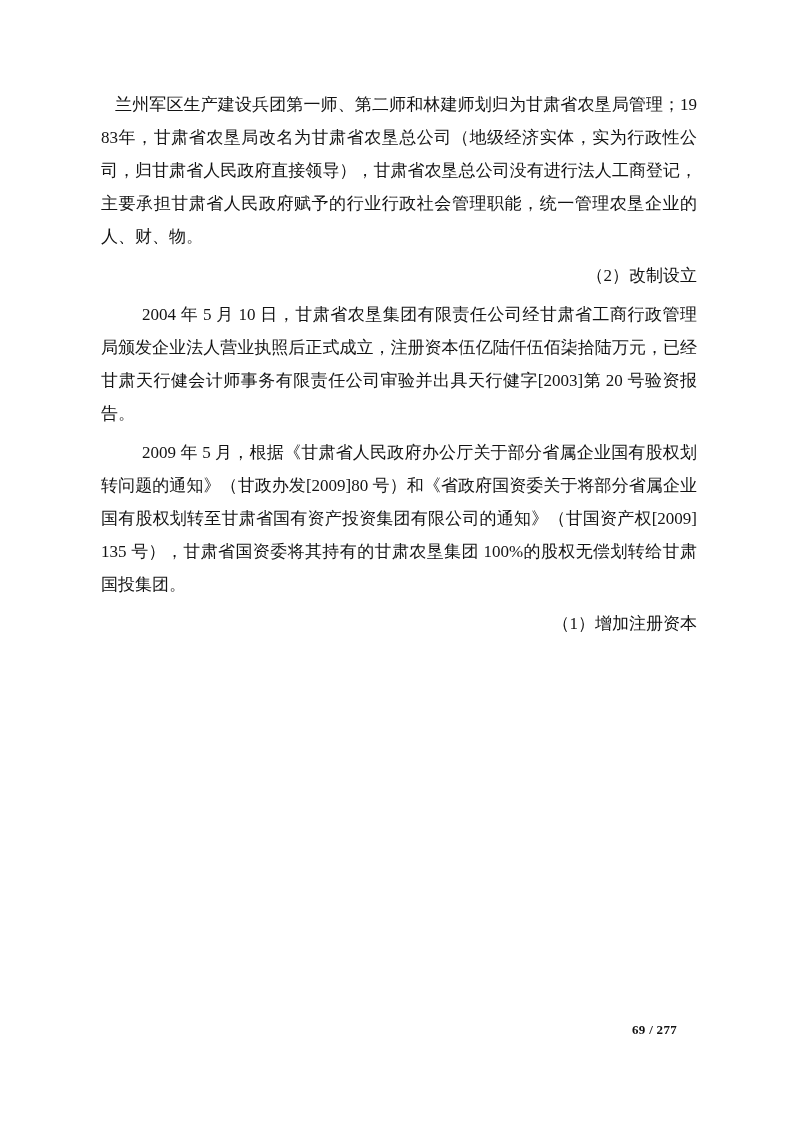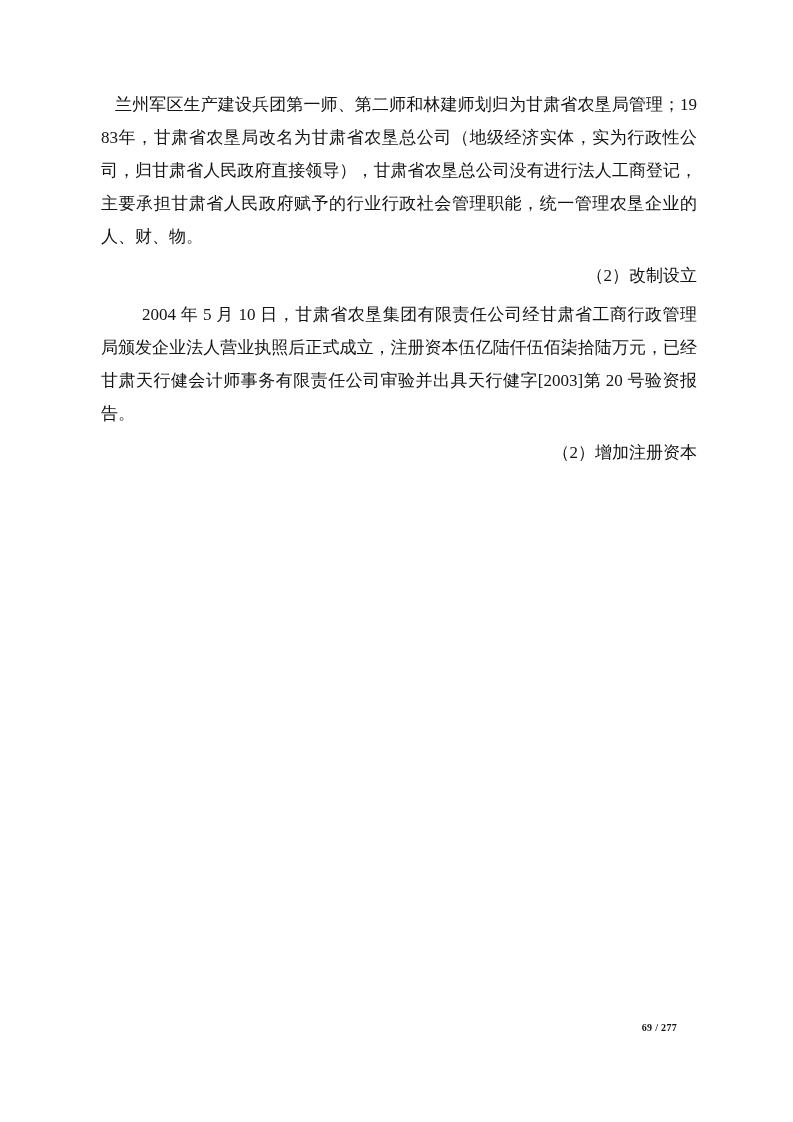--- a/index.html
+++ b/index.html
@@ -38,38 +38,39 @@
   .heading {
     margin: 0 0 6px 0;
     text-indent: 41px;
     text-align: right;
     font-weight: normal;
   }
   .page-footer {
     position: absolute;
     top: 1022px;
     right: 116px;
-    font-size: 10px;
+    font-size: 13px;
     font-weight: bold;
     color: #111111;
     letter-spacing: 0.3px;
   }
 </style>
 </head>
 <body>
 
 <div class="page">
   <div class="content">
     <p class="para continued">兰州军区生产建设兵团第一师、第二师和林建师划归为甘肃省农垦局管理；1983年，甘肃省农垦局改名为甘肃省农垦总公司（地级经济实体，实为行政性公司，归甘肃省人民政府直接领导），甘肃省农垦总公司没有进行法人工商登记，主要承担甘肃省人民政府赋予的行业行政社会管理职能，统一管理农垦企业的人、财、物。</p>
 
     <p class="heading">（2）改制设立</p>
 
 
     <p class="para">2004 年 5 月 10 日，甘肃省农垦集团有限责任公司经甘肃省工商行政管理局颁发企业法人营业执照后正式成立，注册资本伍亿陆仟伍佰柒拾陆万元，已经甘肃天行健会计师事务有限责任公司审验并出具天行健字[2003]第 20 号验资报告。</p>
 
 
+    <p class="para">2009 年 5 月，根据《甘肃省人民政府办公厅关于部分省属企业国有股权划转问题的通知》（甘政办发[2009]80 号）和《省政府国资委关于将部分省属企业国有股权划转至甘肃省国有资产投资集团有限公司的通知》（甘国资产权[2009]135 号），甘肃省国资委将其持有的甘肃农垦集团 100%的股权无偿划转给甘肃国投集团。</p>
 
-    <p class="heading">（2）增加注册资本</p>
+    <p class="heading">（1）增加注册资本</p>
 
   </div>
 
   <div class="page-footer">69 / 277</div>
 </div>
 
 </body></html>

